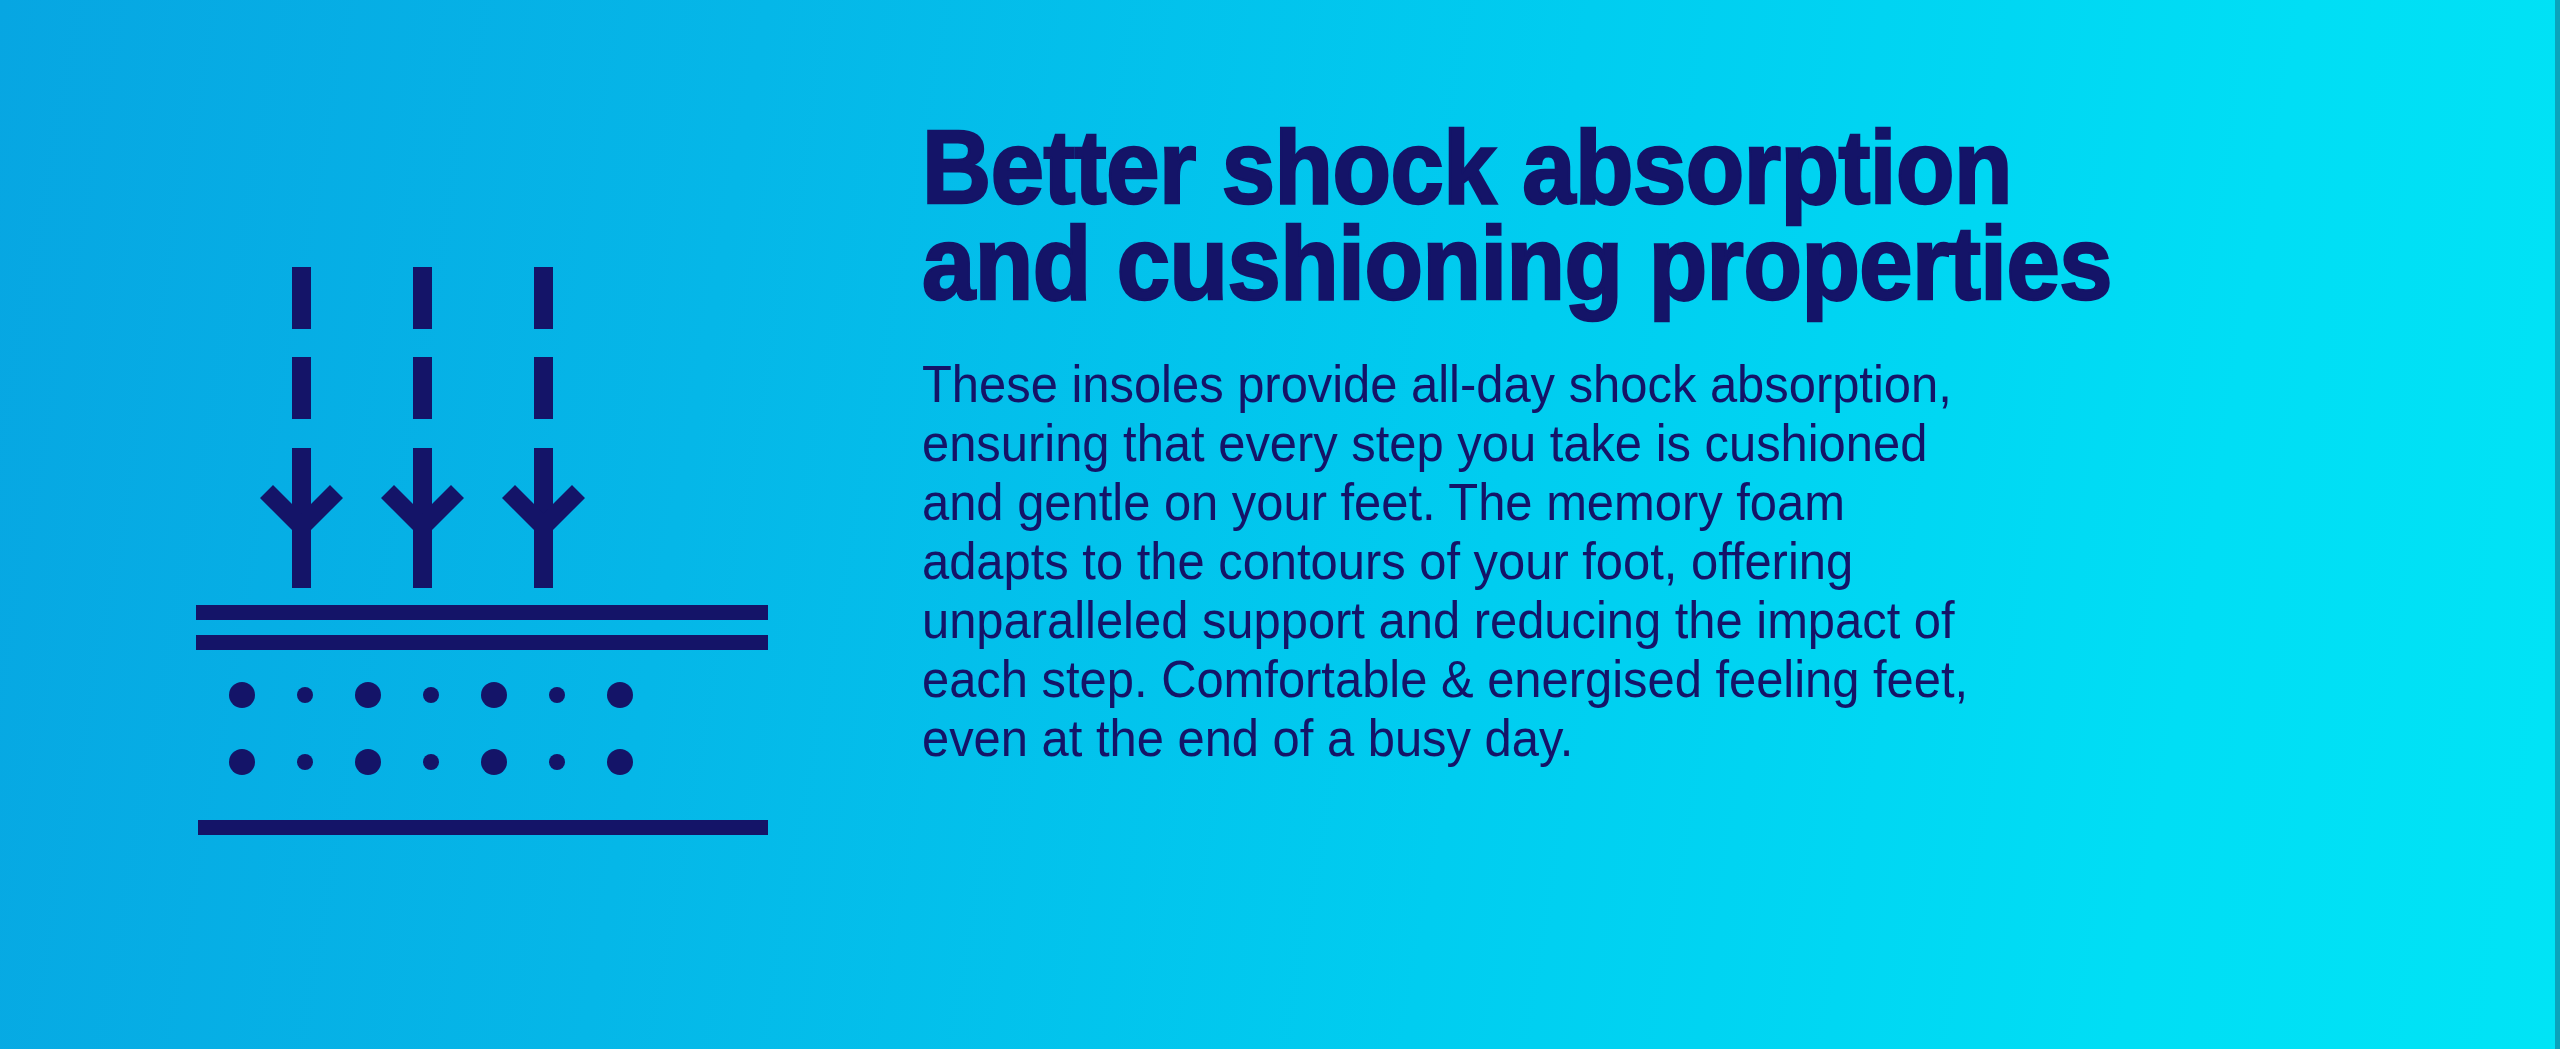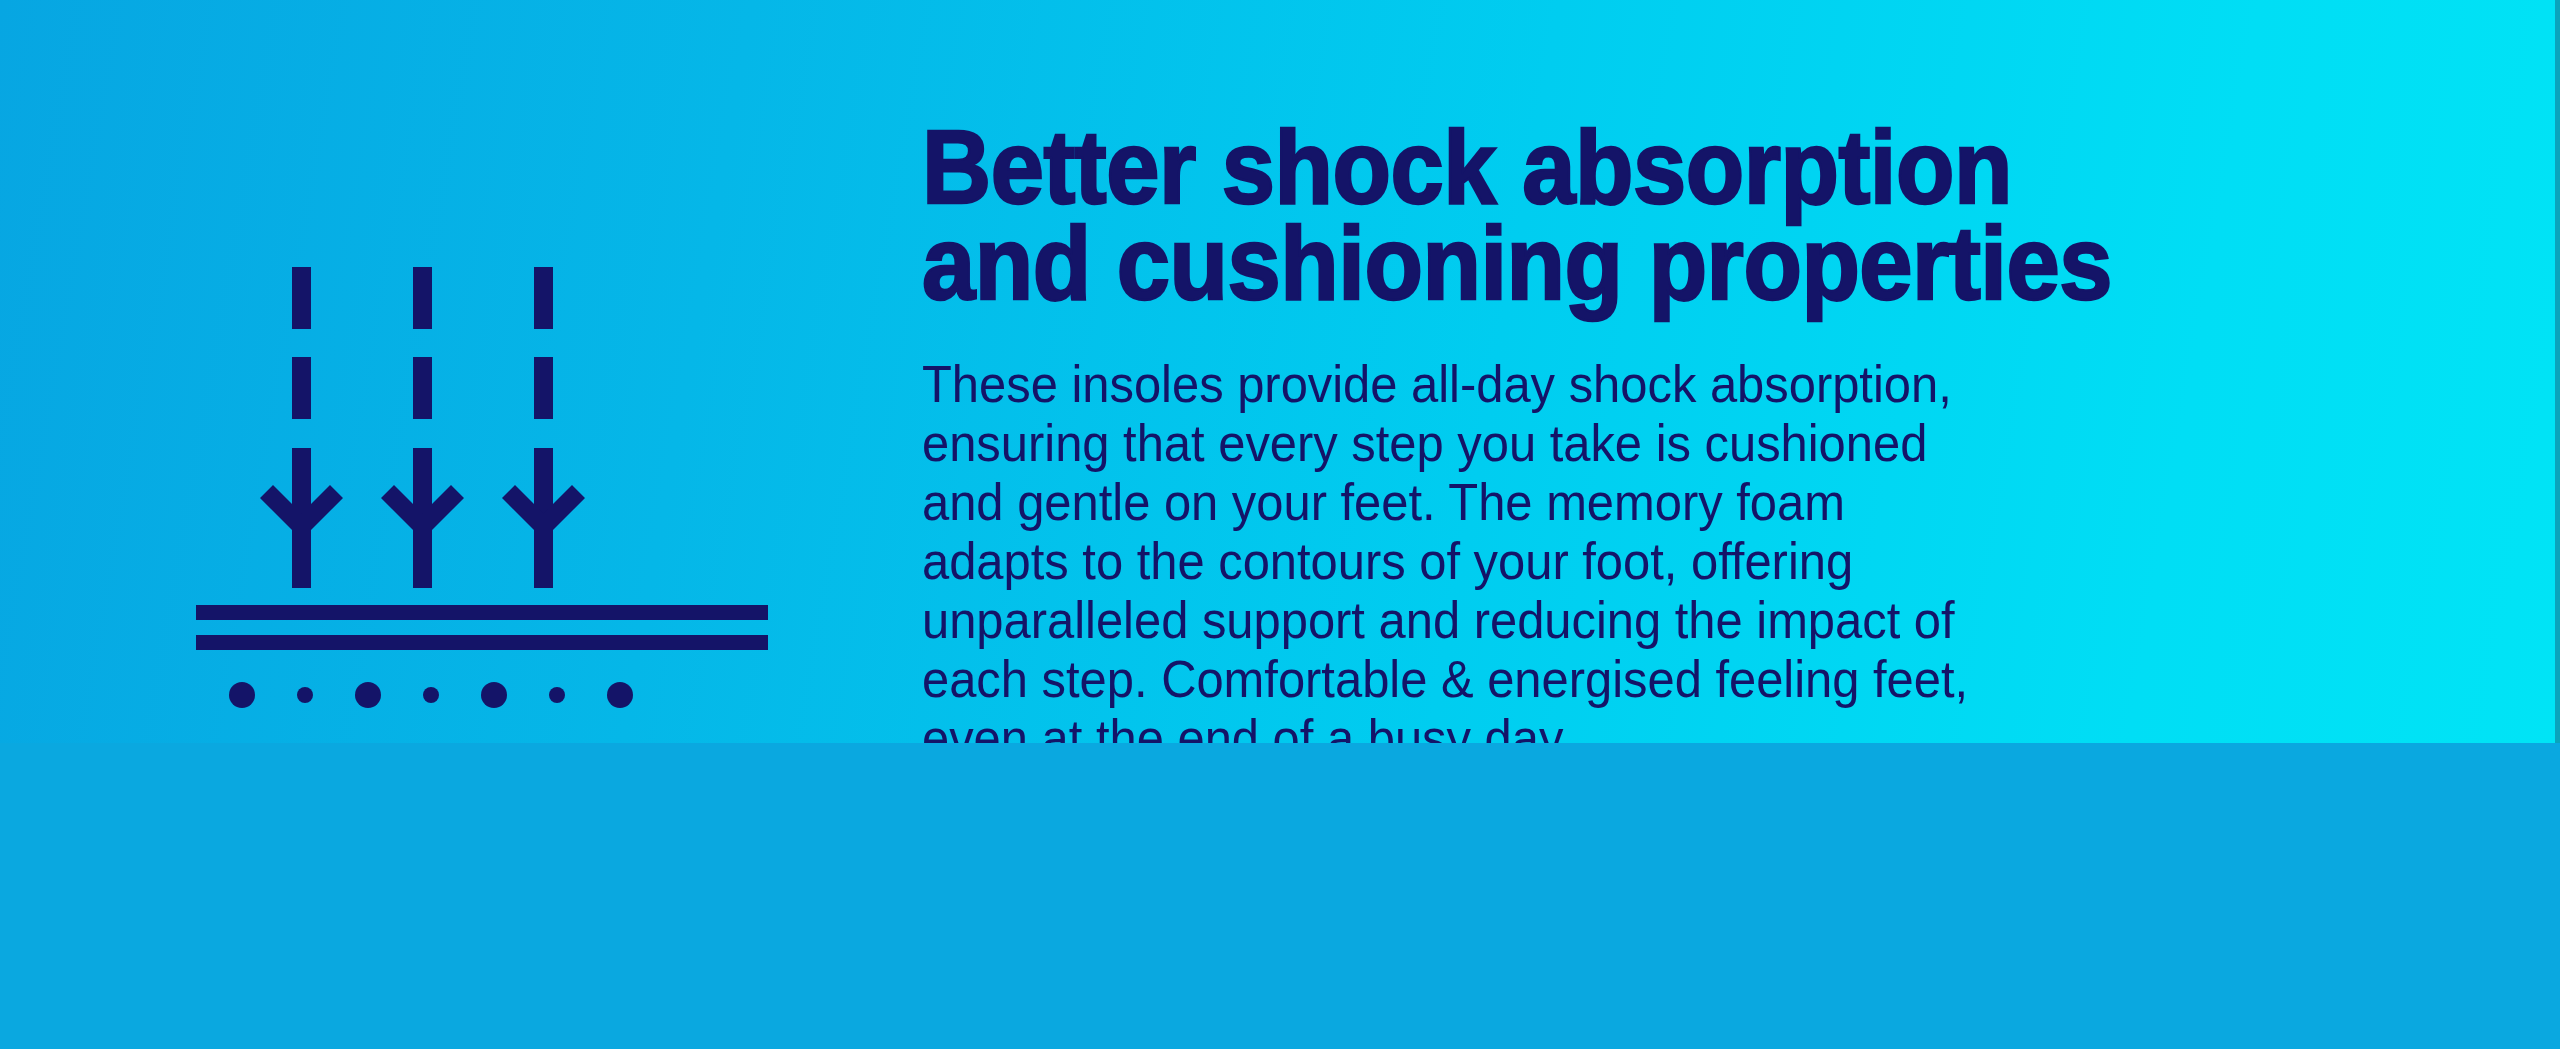--- a/index.html
+++ b/index.html
@@ -3,21 +3,21 @@
 <meta charset="utf-8">
 <style>
   html, body {
     margin: 0;
     padding: 0;
     background: #0aa8e0;
   }
   #banner {
     position: relative;
     width: 2560px;
-    height: 743px;
+    height: 1049px;
     overflow: hidden;
     background: linear-gradient(100deg, #07a6e2 0%, #05b7e8 28%, #00cdf0 58%, #00def5 84%, #00e4f6 100%);
     font-family: "Liberation Sans", sans-serif;
     box-sizing: border-box;
     padding-left: 24px;
   }
   
   #right-edge {
     position: absolute;
     top: 0;

